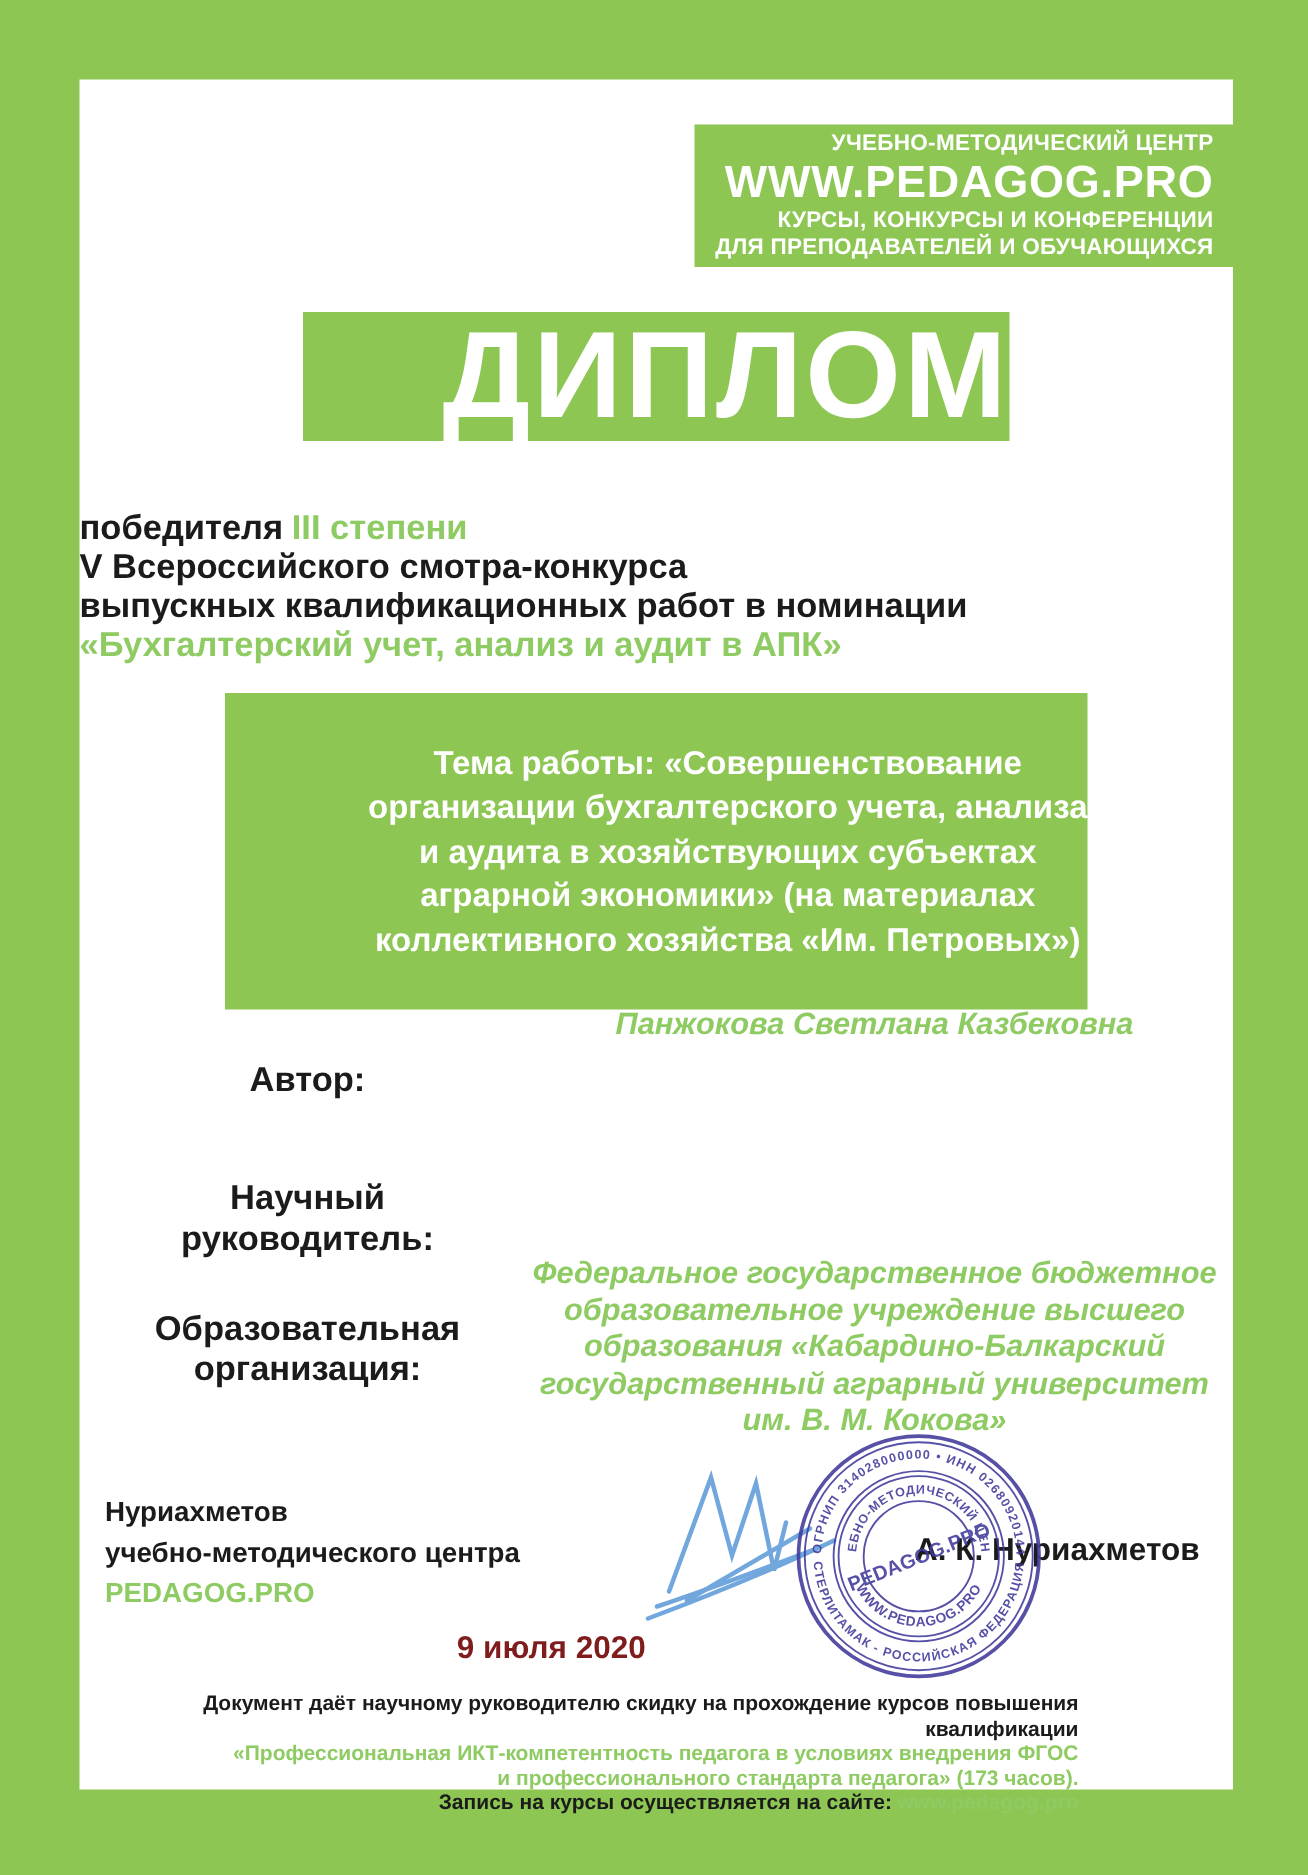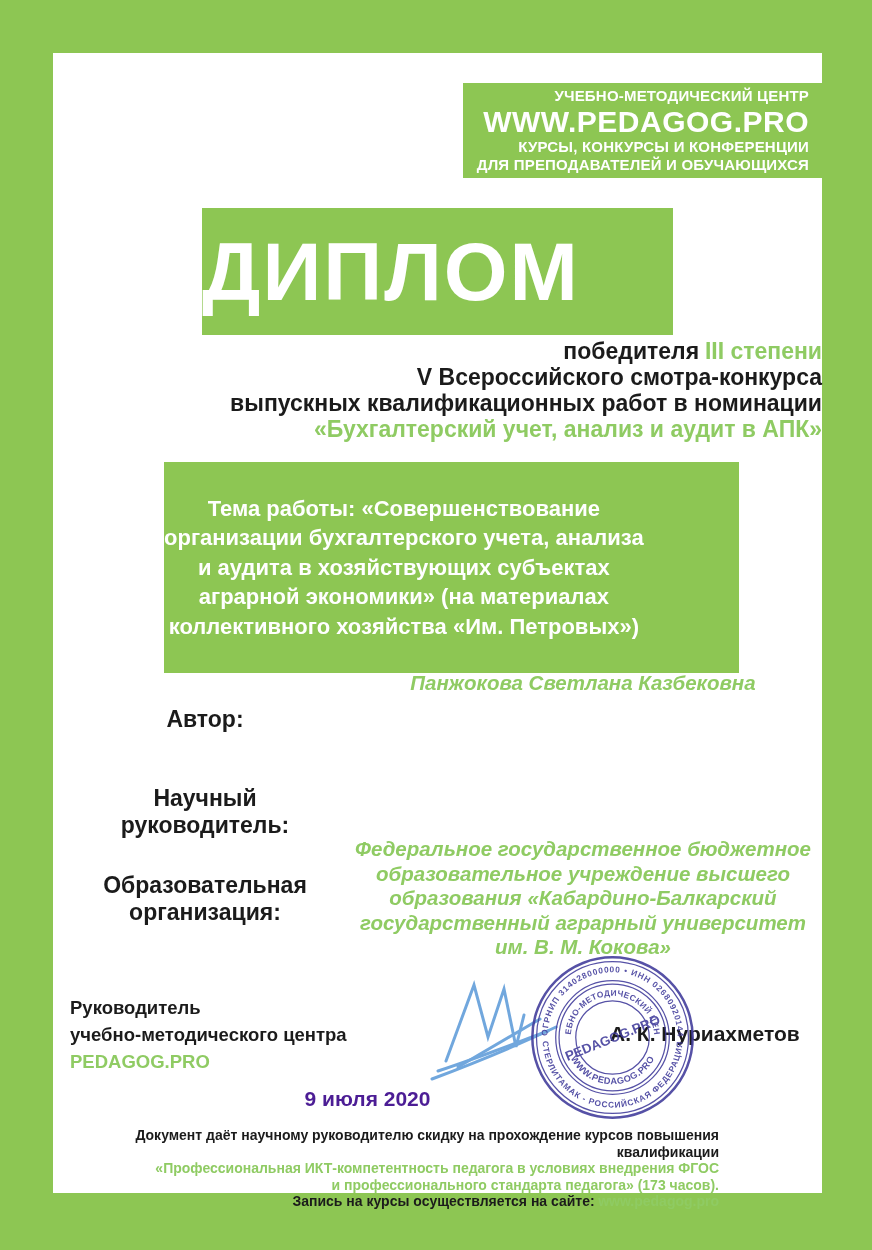--- a/index.html
+++ b/index.html
@@ -6,47 +6,47 @@
   body { background:#e8e8e8; font-family:"Liberation Sans", sans-serif; font-weight:700; }
   .page { position:relative; width:872px; height:1250px; background:#8dc653; margin:0 auto; overflow:hidden; }
   .sheet { position:absolute; left:53px; top:53px; right:50px; bottom:57px; background:#ffffff; }
   .abs { position:absolute; }
 
   .header-box { left:463px; top:83px; width:360px; height:95px; background:#8dc653; color:#ffffff;
     text-align:right; padding-right:14px; display:flex; flex-direction:column; justify-content:center; }
   .hb-small { font-size:15px; line-height:18px; letter-spacing:0.2px; }
   .hb-big   { font-size:30px; line-height:33px; letter-spacing:0.5px; }
 
-  .title-box { left:202px; top:208px; width:471px; height:127px; background:#8dc653;
-    display:flex; align-items:center; justify-content:flex-start; }
+  .title-box { left:202px; top:208px; width:471px; height:86px; background:#8dc653;
+    display:flex; align-items:center; justify-content:flex-end; }
   .title-text { font-size:82px; letter-spacing:2px; color:#ffffff; }
 
-  .award { left:53px; top:338px; width:769px; text-align:right; font-size:23px; line-height:26px; color:#1b1b1b; }
+  .award { left:53px; top:338px; width:769px; text-align:left; font-size:23px; line-height:26px; color:#1b1b1b; }
   .green { color:#8fcb63; }
   .black { color:#1b1b1b; }
   .gap { margin-right:0.45ch; }
 
-  .theme-box { left:164px; top:462px; width:575px; height:211px; background:#8dc653;
-    display:flex; align-items:center; justify-content:flex-start; }
+  .theme-box { left:150px; top:462px; width:575px; height:211px; background:#8dc653;
+    display:flex; align-items:center; justify-content:flex-end; }
   .theme-text { font-size:22px; line-height:29.5px; color:#ffffff; white-space:pre-line; text-align:center; }
 
   .field-label { left:80px; width:250px; text-align:center; font-size:23px; line-height:27px;
     color:#1b1b1b; white-space:pre-line;margin-top:20px; }
   .field-value { left:348px; width:470px; text-align:center; font-size:20.5px; line-height:24.5px;
     color:#8fcb63; white-space:pre-line;font-style:italic; }
   .fl-author { top:686px; } .fv-author { top:671px; }
   .fl-superv { top:765px; } .fv-superv { top:724px; }
   .fl-org    { top:852px;text-align:center; } .fv-org    { top:837px; }
 
   .sig-role { left:70px; top:994px; font-size:18.5px; line-height:27px; color:#1b1b1b; }
   .sig-name { left:610px; top:1022px; font-size:21px; color:#1b1b1b; z-index:1; }
   .scribble { left:428px; top:975px; z-index:2; }
   .stamp    { left:529px; top:954px; z-index:3; opacity:0.88; }
   .stamp text { font-weight:700; fill:#3f3a9a; }
-  .date { left:53px; top:1087px; width:629px; text-align:center; font-size:21px; color:#4c1d95; }
+  .date { left:53px; top:1087px; width:629px; text-align:center; font-size:21px; color:#7f1d1d; }
 
   .footer { left:53px; top:1127px; width:666px; text-align:right; font-size:14px; line-height:16.5px; }
   .f-black { color:#1b1b1b; } .f-green { color:#8fcb63; }
 </style>
 </head>
 <body>
 
 <div class="page">
   <div class="sheet"></div>
 
@@ -86,21 +86,21 @@
 
   <div class="abs field-label fl-org">Образовательная
 организация:</div>
   <div class="abs field-value fv-org">Федеральное государственное бюджетное
 образовательное учреждение высшего
 образования «Кабардино-Балкарский
 государственный аграрный университет
 им. В. М. Кокова»</div>
 
   <div class="abs sig-role">
-    <div>Руководитель</div>
+    <div>Нуриахметов</div>
     <div>учебно-методического центра</div>
     <div class="green">PEDAGOG.PRO</div>
   </div>
 
   <div class="abs sig-name">А. К. Нуриахметов</div>
 
   <svg class="abs scribble" width="150" height="112" viewBox="0 0 150 112" fill="none">
     <g stroke="#6aa3dc" stroke-width="3" stroke-linecap="round" fill="none" opacity="0.95">
       <path d="M 18,86 L 46,10 L 60,62 L 76,14 L 88,72 L 96,40"></path>
       <path d="M 4,104 C 36,92 82,74 128,52"></path>

